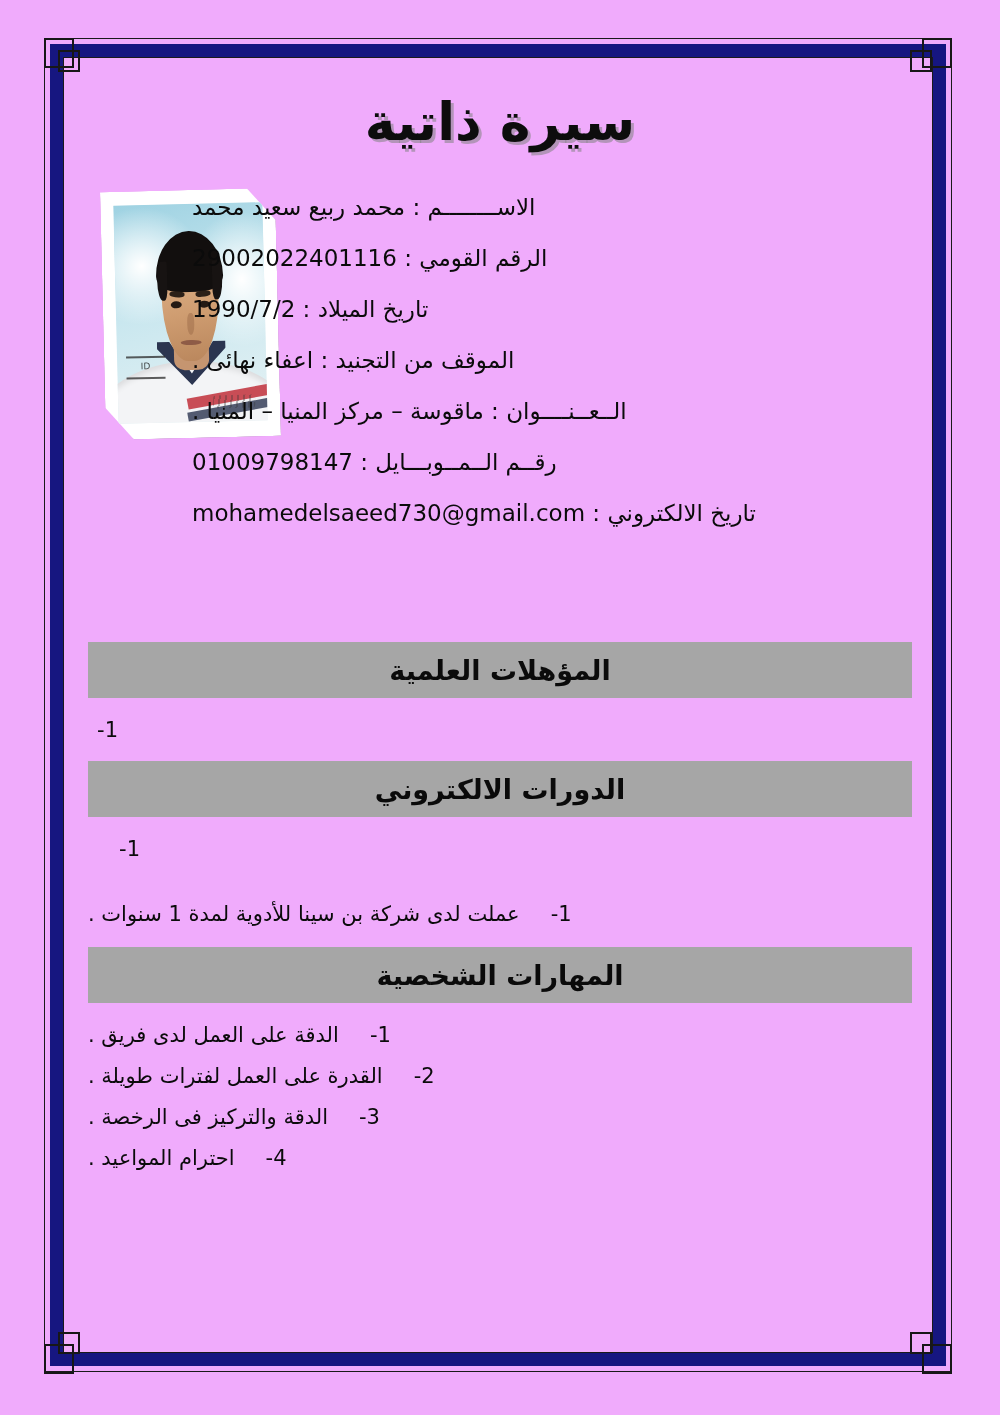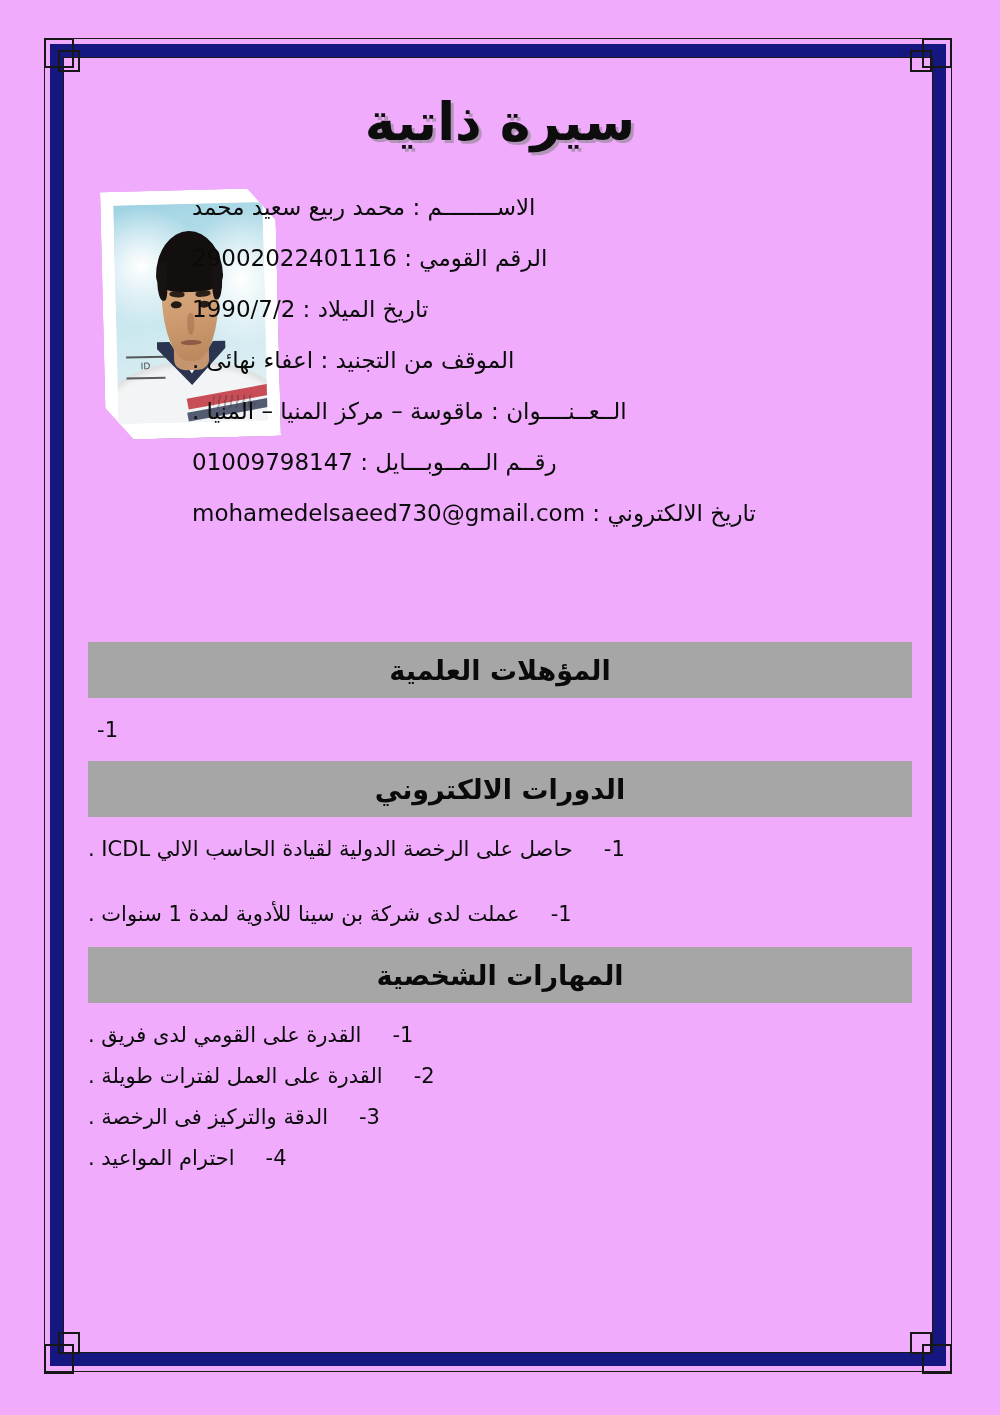--- a/index.html
+++ b/index.html
@@ -357,42 +357,41 @@
         </div>
       </div>
     </div>
 
     <div>
       <div class="sec-head">الدورات الالكتروني</div>
       <div class="sec-body">
         <div class="item">
           <span class="num">1-</span>
           <span class="gap"></span>
-          <span class="txt">حاصل على الرخصة الدولية لقيادة الحاسب الالي  ICDL .</span>
         </div>
       </div>
     </div>
 
     <div>
       <div class="sec-body">
         <div class="item">
           <span class="num">1-</span>
           <span class="gap"></span>
           <span class="txt">عملت لدى شركة بن سينا للأدوية لمدة 1 سنوات .</span>
         </div>
       </div>
     </div>
 
     <div>
       <div class="sec-head">المهارات الشخصية</div>
       <div class="sec-body">
         <div class="item">
           <span class="num">1-</span>
           <span class="gap"></span>
-          <span class="txt">القدرة على القومي لدى فريق .</span>
+          <span class="txt">الدقة على العمل لدى فريق .</span>
         </div>
         <div class="item">
           <span class="num">2-</span>
           <span class="gap"></span>
           <span class="txt">القدرة على العمل لفترات طويلة .</span>
         </div>
         <div class="item">
           <span class="num">3-</span>
           <span class="gap"></span>
           <span class="txt">الدقة والتركيز فى الرخصة .</span>

